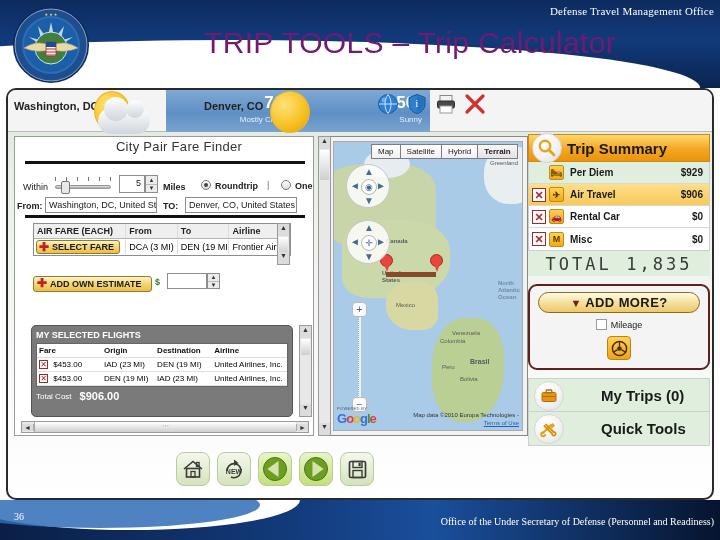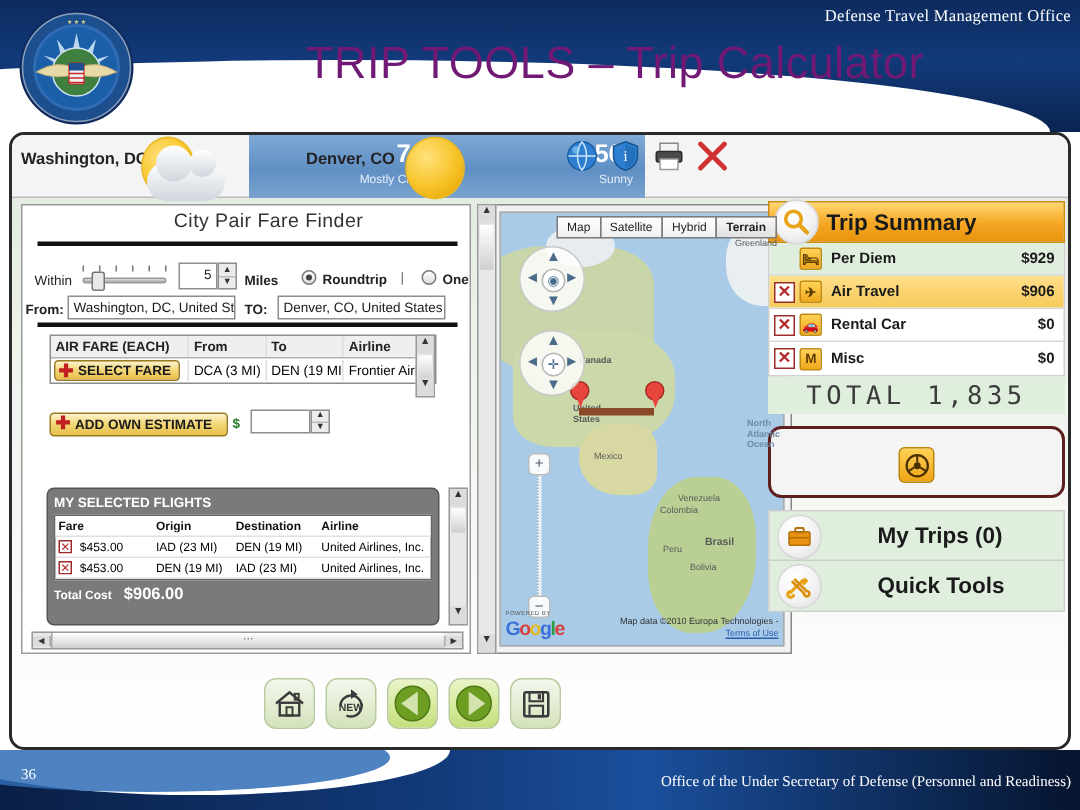--- a/index.html
+++ b/index.html
@@ -144,21 +144,21 @@
   .sf-table .r { display: flex; align-items: center; border-bottom: 1px solid #e0e0e0; height: 14px; }
   .sf-table .r.h { background: #fff; font-weight: bold; color: #111; }
   .sf-table .r div { padding: 0 2px; overflow: hidden; white-space: nowrap; }
   .k1 { width: 66px; } .k2 { width: 54px; } .k3 { width: 58px; } .k4 { width: 76px; }
   .xbox {
     display: inline-block; width: 9px; height: 9px; border: 1px solid #9c2b2b;
     color: #b02a2a; font-size: 8px; line-height: 8px; text-align: center; margin-right: 3px;
     background: #fff;
   }
   .sf-total { display: flex; align-items: center; gap: 8px; margin-top: 3px; }
-  .sf-total .lab { font-size: 8px; font-weight: bold; color: #fff; }
+  .sf-total .lab { font-size: 8px; font-weight: normal; color: #fff; }
   .sf-total .val { font-size: 11px; font-weight: bold; color: #fff; }
 
   .hscroll {
     position: absolute; left: 6px; bottom: 2px; width: 288px; height: 12px;
     background: #e8e8e8; border: 1px solid #9a9a9a; display: flex; align-items: center;
   }
   .hscroll .ar { width: 12px; text-align: center; font-size: 7px; color: #333; background:#dcdcdc; border-right:1px solid #aaa;}
   .hscroll .thumb { flex: 1; height: 10px; background: linear-gradient(180deg,#fff,#cfcfcf); border-left: 1px solid #aaa; text-align:center; font-size:7px; color:#777;}
 
   .vscroll {
@@ -218,21 +218,21 @@
   .route { position: absolute; height: 5px; background: #8a4a2a; z-index: 15; }
   .maplabel { position: absolute; font-size: 6px; color: #5a5a5a; z-index: 14; }
   .maplabel.w { color: #6f8ba5; }
   .gattr { position: absolute; right: 3px; bottom: 3px; font-size: 6px; color: #333; text-align: right; z-index: 19; line-height: 8px; }
   .gattr a { color: #2a5db0; }
   .glogo { position: absolute; left: 3px; bottom: 4px; z-index: 19; }
   .glogo .pw { font-size: 4px; color: #555; letter-spacing: .3px; }
   .glogo .gg { font-size: 13px; font-weight: bold; letter-spacing: -1px; }
 
   
-  .rpanel { position: absolute; right: 2px; top: 44px; width: 198px; }
+  .rpanel { position: absolute; right: 2px; top: 44px; width: 182px; }
   .ts-head {
     display: flex; align-items: center; height: 28px; position: relative;
     background: linear-gradient(180deg,#ffd770 0%, #f5a623 55%, #e8940d 100%);
     border: 1px solid #cf8a0a;
   }
   .ts-head .title { margin-left: 38px; font-size: 15px; font-weight: bold; color: #1a1a1a; }
   .bubble {
     position: absolute; left: 3px; top: -2px; width: 30px; height: 30px; border-radius: 50%;
     background: radial-gradient(circle at 35% 28%, #ffffff 0%, #f3f3f3 55%, #dcdcdc 100%);
     border: 1px solid #d7d7d7; display: flex; align-items: center; justify-content: center;
@@ -629,20 +629,28 @@
         <span class="amt">$0</span>
       </div>
     </div>
 
     <div class="ts-total">
       <span class="lcd">TOTAL</span>
       <span class="lcd" style="margin-left:10px;">1,835</span>
     </div>
 
     <div class="addmore">
+      <div class="addmore-btn">
+        <span class="dn">▼</span>
+        <span>ADD MORE?</span>
+      </div>
+      <div class="chk-line">
+        <span class="chkbox"></span>
+        <span>Mileage</span>
+      </div>
       <div class="wheel">
         <svg width="17" height="17" viewBox="0 0 18 18">
           <circle cx="9" cy="9" r="7.5" fill="none" stroke="#4a3000" stroke-width="1.6"></circle>
           <circle cx="9" cy="9" r="2.4" fill="#4a3000"></circle>
           <line x1="9" y1="6.6" x2="9" y2="1.6" stroke="#4a3000" stroke-width="1.4"></line>
           <line x1="6.9" y1="10.2" x2="2.6" y2="13" stroke="#4a3000" stroke-width="1.4"></line>
           <line x1="11.1" y1="10.2" x2="15.4" y2="13" stroke="#4a3000" stroke-width="1.4"></line>
         </svg>
       </div>
     </div>

